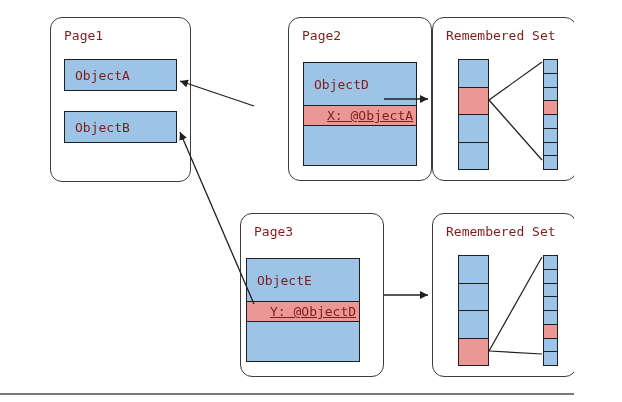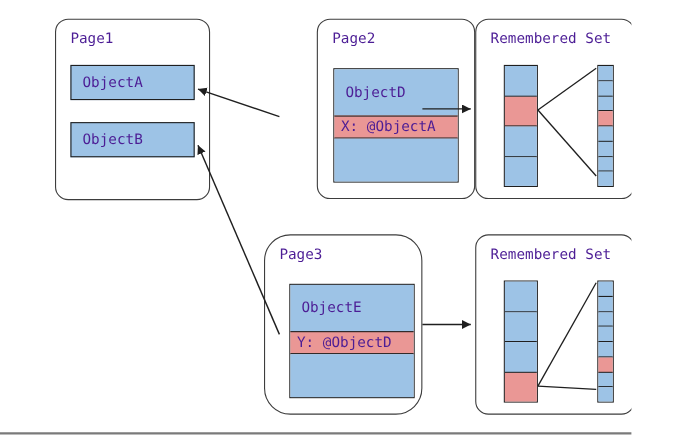--- a/index.html
+++ b/index.html
@@ -1,38 +1,38 @@
 <!DOCTYPE html>
 <html style="--blue: #9dc3e6; --pink: #ea9795;"><head>
 <meta charset="utf-8">
 <style>
   html,body{margin:0;padding:0;background:#ffffff;}
   .screen{
     position:relative;width:574px;height:402px;background:#ffffff;overflow:hidden;
     font-family:"DejaVu Sans Mono", "Liberation Mono", monospace;
-    font-size:13px;color:#4c1d95;
+    font-size:13px;color:#7f1d1d;
   }
   .page-box{
     position:absolute;background:#ffffff;border:1.6px solid #3d3d3d;
     border-radius:12px;box-sizing:border-box;
   }
   .box-label{position:absolute;left:13px;top:10px;line-height:16px;white-space:pre;}
   .obj{
     position:absolute;background:var(--blue);border:1.3px solid #1f1f1f;
     box-sizing:border-box;display:flex;align-items:center;padding-left:10px;
   }
   .stack{
     position:absolute;border:1.3px solid #1f1f1f;box-sizing:border-box;
     display:flex;flex-direction:column;justify-content:flex-end;
   }
   .sec-title{height:42px;background:var(--blue);display:flex;align-items:center;padding-left:10px;}
   .sec-field{
     height:19px;background:var(--pink);border-top:1.3px solid #1f1f1f;
     border-bottom:1.3px solid #1f1f1f;box-sizing:content-box;
-    display:flex;align-items:center;padding-left:6px;
+    display:flex;align-items:center;padding-left:23px;text-decoration:underline;
   }
   .sec-rest{flex:1;background:var(--blue);}
   .col{
     position:absolute;border:1.3px solid #1f1f1f;box-sizing:border-box;
     display:flex;flex-direction:column;background:#fff;
   }
   .col .cell{flex:1;border-bottom:1.3px solid #1f1f1f;}
   .col .cell:last-child{border-bottom:none;}
   .cell-blue{background:var(--blue);}
   .cell-pink{background:var(--pink);}
@@ -59,23 +59,23 @@
       <div class="sec-title">
         <span>ObjectD</span>
       </div>
       <div class="sec-field">
         <span>X: @ObjectA</span>
       </div>
       <div class="sec-rest"></div>
     </div>
   </div>
 
-  <div class="page-box" style="left:240px;top:213px;width:144px;height:164px;border-radius:24px;">
+  <div class="page-box" style="left:240px;top:213px;width:144px;height:164px;">
     <div class="box-label">Page3</div>
-    <div class="stack" style="left:22px;top:44px;width:114px;height:104px;">
+    <div class="stack" style="left:5px;top:44px;width:114px;height:104px;">
       <div class="sec-title">
         <span>ObjectE</span>
       </div>
       <div class="sec-field">
         <span>Y: @ObjectD</span>
       </div>
       <div class="sec-rest"></div>
     </div>
   </div>
 

